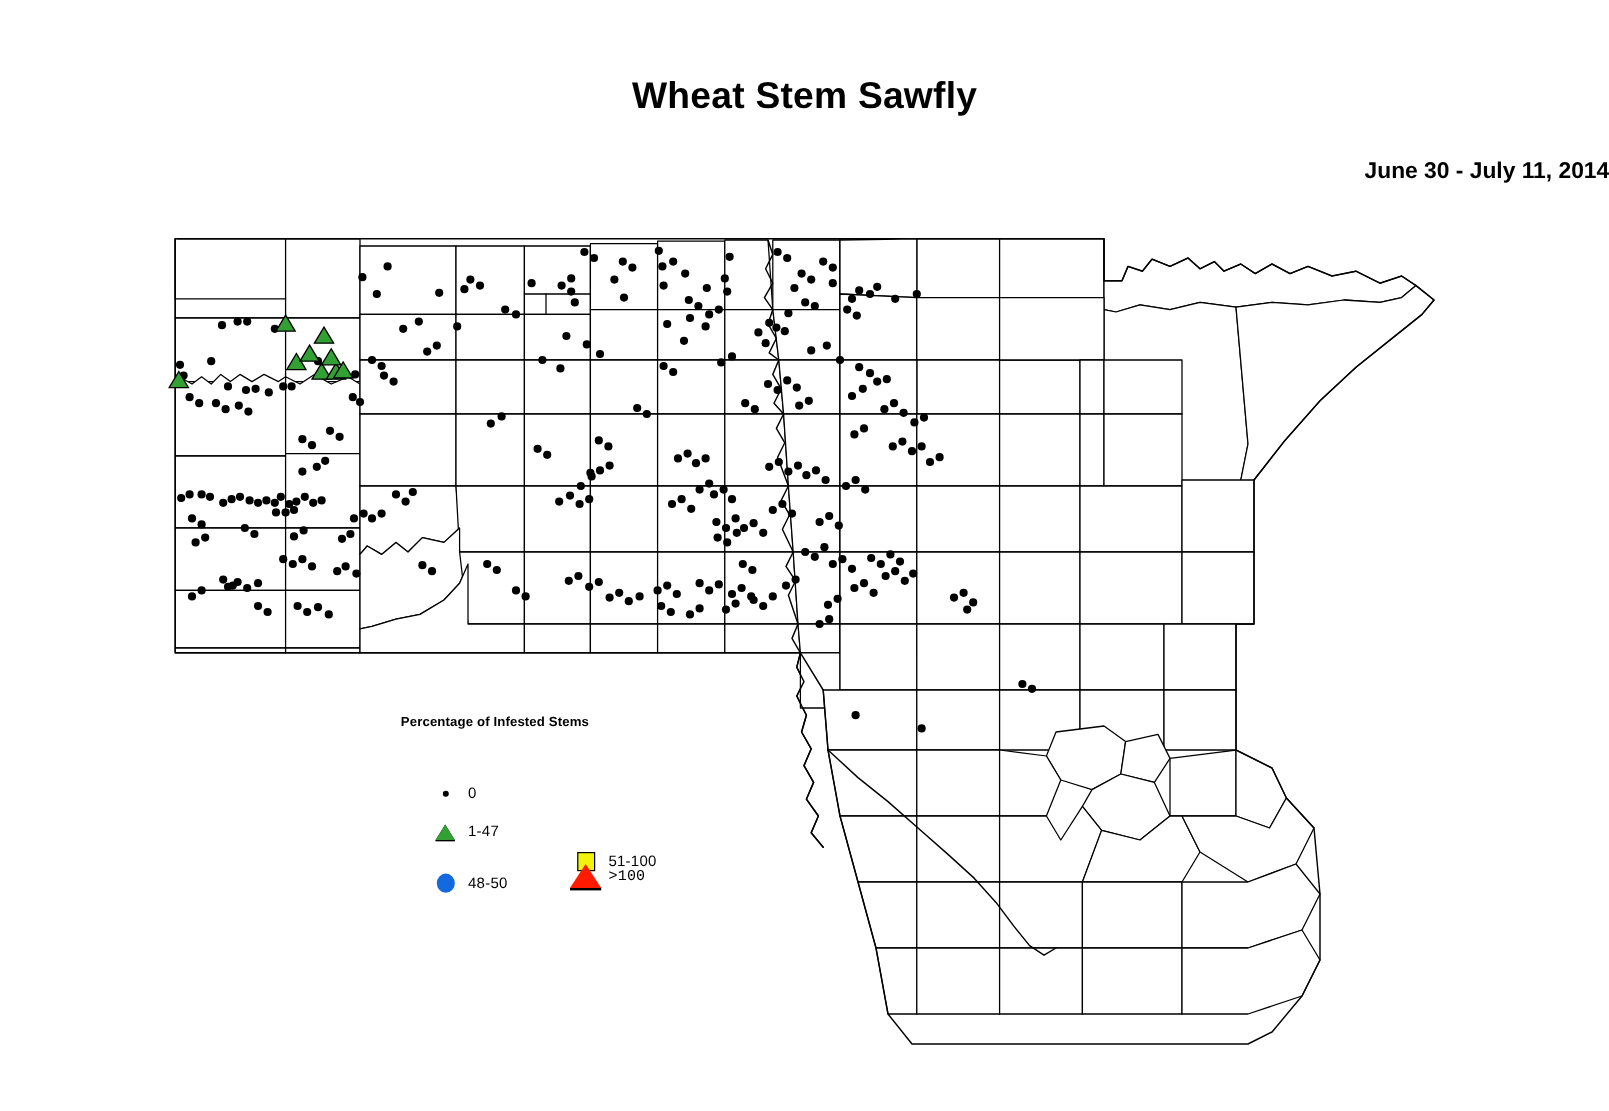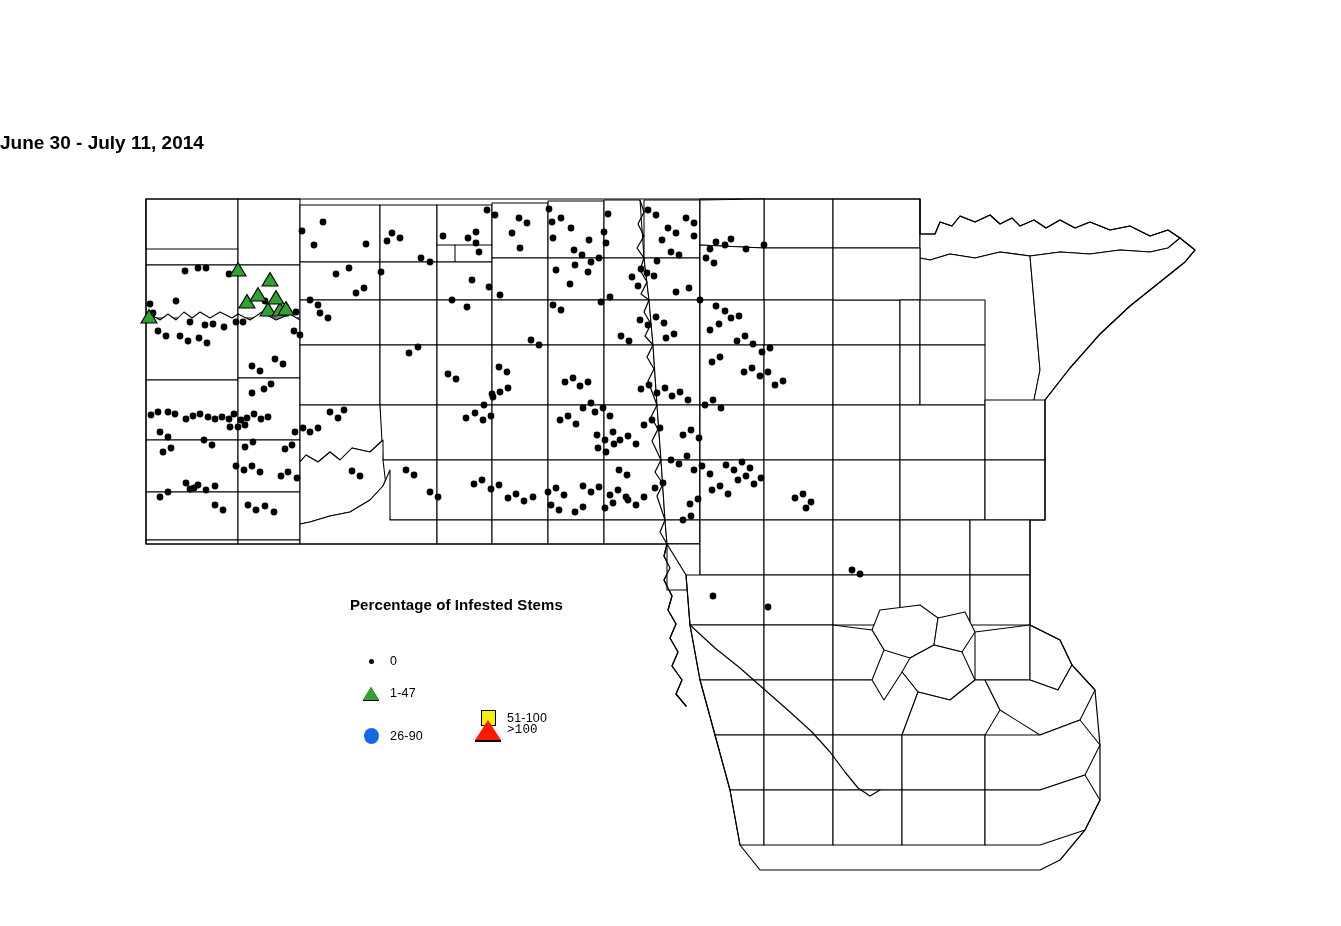--- a/index.html
+++ b/index.html
@@ -3,34 +3,34 @@
 <meta charset="utf-8">
 <style>
   html,body{margin:0;padding:0;background:#ffffff;}
   body{width:1341px;height:926px;overflow:hidden;
        font-family:"Liberation Sans",sans-serif;color:#000;}
   #page{position:relative;width:1341px;height:926px;background:#fff;}
 
   
   #title{position:absolute;left:0;top:62px;width:1341px;text-align:center;
          font-size:31px;font-weight:bold;letter-spacing:.2px;}
-  #subtitle{position:absolute;left:0;top:132px;width:1341px;text-align:left;
+  #subtitle{position:absolute;left:0;top:132px;width:1341px;text-align:right;
             font-size:19px;font-weight:bold;}
 
   
   #map-wrap{position:absolute;left:0;top:0;width:1341px;height:926px;}
   #map-svg{display:block;width:1341px;height:926px;}
   .county{fill:#ffffff;stroke:#000000;stroke-width:1.05;
           stroke-linejoin:round;stroke-linecap:round;vector-effect:non-scaling-stroke;}
   .state-outline{fill:none;stroke:#000000;stroke-width:1.2;
           stroke-linejoin:round;stroke-linecap:round;}
 
   
   #legend{position:absolute;left:330px;top:596px;width:265px;height:165px;}
-  #legend-title{position:absolute;left:20px;top:0px;font-size:15px;font-weight:bold;
+  #legend-title{position:absolute;left:4px;top:0px;font-size:11px;font-weight:bold;
                 white-space:nowrap;letter-spacing:.1px;}
   .lg-row{position:absolute;display:flex;align-items:center;}
   .lg-sym{width:26px;display:flex;justify-content:center;align-items:center;}
   .lg-lab{font-size:12.5px;white-space:nowrap;margin-left:6px;letter-spacing:.2px;}
 
   .sym-dot{width:5px;height:5px;border-radius:50%;background:#000;}
   .sym-tri-g{width:0;height:0;border-left:8px solid transparent;
              border-right:8px solid transparent;border-bottom:13px solid #33A033;
              filter:drop-shadow(0 0 0 #000);position:relative;}
   .sym-tri-g::after{content:"";position:absolute;left:-8px;top:13px;width:16px;height:1.6px;background:#000;}
@@ -38,20 +38,21 @@
   .sym-sq{width:15px;height:16px;background:#F2F20D;border:1.7px solid #000;box-sizing:border-box;}
   .sym-tri-r{width:0;height:0;border-left:13px solid transparent;
              border-right:13px solid transparent;border-bottom:20px solid #FF1A00;position:relative;}
   .sym-tri-r::after{content:"";position:absolute;left:-13px;top:20px;width:26px;height:1.8px;background:#000;}
 </style>
 </head>
 <body>
 
 <div id="page">
 
+  <div id="title">Wheat Stem Sawfly</div>
   <div id="subtitle">June 30 - July 11, 2014</div>
 
   <div id="map-wrap">
     <svg id="map-svg" viewBox="0 0 1341 926">
 
       <g>
 
         <path class="county" d="M146,199 L238,199 L238,265 L146,265 Z"></path>
         <path class="county" d="M238,199 L300,199 L300,265 L238,265 Z"></path>
         <path class="county" d="M300,205 L380,205 L380,262 L300,262 Z"></path>
@@ -612,21 +613,21 @@
       <span class="lg-sym">
           <i class="sym-tri-g"></i>
         </span>
       <span class="lg-lab">1-47</span>
     </div>
 
     <div class="lg-row" style="left:28px;top:132px;">
       <span class="lg-sym">
           <i class="sym-circ"></i>
         </span>
-      <span class="lg-lab">26-90</span>
+      <span class="lg-lab">48-50</span>
     </div>
 
     <div class="lg-row" style="left:145px;top:70px;margin-top:44px;">
       <span class="lg-sym">
           <i class="sym-sq"></i>
         </span>
       <span class="lg-lab">51-100</span>
     </div>
 
     <div class="lg-row" style="left:145px;top:124px;font-family:Liberation Mono, monospace;">

